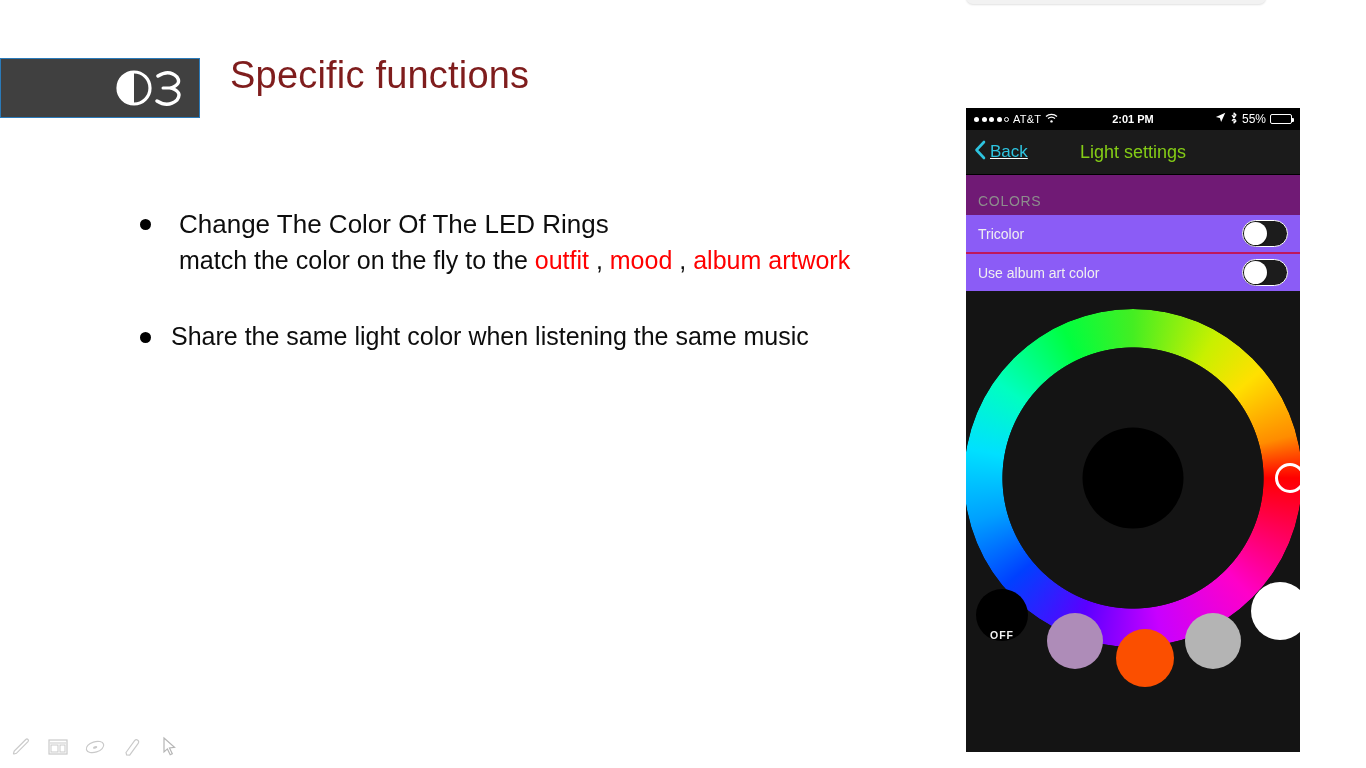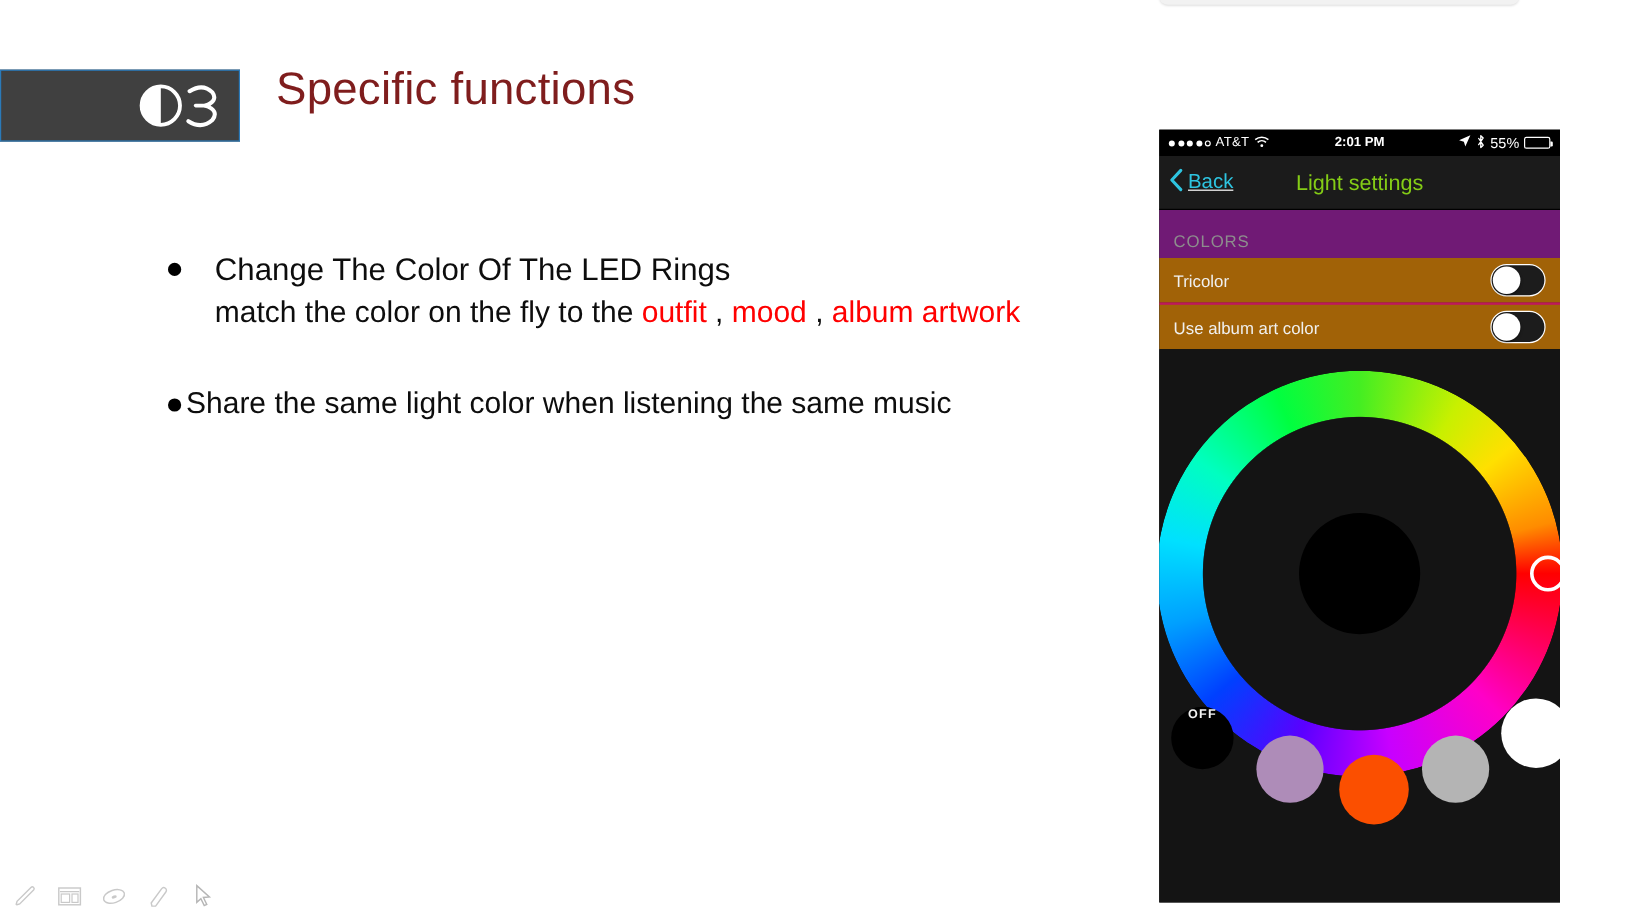--- a/index.html
+++ b/index.html
@@ -41,21 +41,21 @@
   .bullet .dot{
     flex:0 0 auto;width:11px;height:11px;border-radius:50%;
     background:#000;margin-top:13px;margin-right:0px;
   }
   .bullet .body{margin-left:28px;}
   .b-line{font-size:26px;color:#0d0d0d;line-height:1.42;white-space:nowrap;}
   .b-line.second{font-size:25px;}
   .red{color:#ff0000;}
   .comma{color:#0d0d0d;}
   .bullet2{margin-top:41px;}
-  .bullet2 .body{margin-left:4px;}
+  .bullet2 .body{margin-left:20px;}
   .bullet2 .b-line{font-size:25px;}
 
   
   .inktools{
     position:absolute;left:8px;bottom:8px;display:flex;align-items:center;gap:11px;opacity:.72;
   }
   .inktools .tool{width:26px;height:26px;display:flex;align-items:center;justify-content:center;}
 
   
   #phone{
@@ -96,21 +96,21 @@
   .nav-title{
     position:absolute;left:0;right:0;text-align:center;font-size:18px;color:#84cc16;
     pointer-events:none;
   }
 
   .section-head{
     height:34px;background:#701a75;display:flex;align-items:flex-end;
     padding:0 12px 6px 12px;font-size:14px;color:#8d8d8d;letter-spacing:.7px;
   }
   .row{
-    height:37px;background:#a16207;display:flex;align-items:center;
+    height:37px;background:#8b5cf6;display:flex;align-items:center;
     padding:0 12px;justify-content:space-between;
   }
   .row + .row{border-top:2px solid #be185d;}
   .row .lbl{font-size:14px;color:#f0f0f0;}
   .toggle{
     width:46px;height:27px;border-radius:14px;border:1.5px solid #ffffff;
     background:#1c1c1c;position:relative;box-sizing:border-box;cursor:pointer;
   }
   .toggle .knob{
     position:absolute;left:1px;top:1px;width:23px;height:23px;border-radius:50%;
@@ -149,21 +149,21 @@
   .wheel-inner{
     position:absolute;left:50%;top:50%;transform:translate(-50%,-50%);
     width:101px;height:101px;border-radius:50%;background:#000;
   }
   .wheel-sel{
     position:absolute;width:30px;height:30px;border-radius:50%;
     border:3px solid #ffffff;box-sizing:border-box;
     left:311px;top:154px;
   }
 
-  .preset{position:absolute;border-radius:50%;display:flex;align-items:flex-start;justify-content:center;cursor:pointer;}
+  .preset{position:absolute;border-radius:50%;display:flex;align-items:flex-end;justify-content:center;cursor:pointer;}
   .preset .off-lbl{font-size:10.5px;color:#f2f2f2;letter-spacing:1px;font-weight:bold;}
 </style>
 </head>
 <body>
 
 <div id="slide">
 
   <div class="top-sliver"></div>
 
   <div class="title-row">

